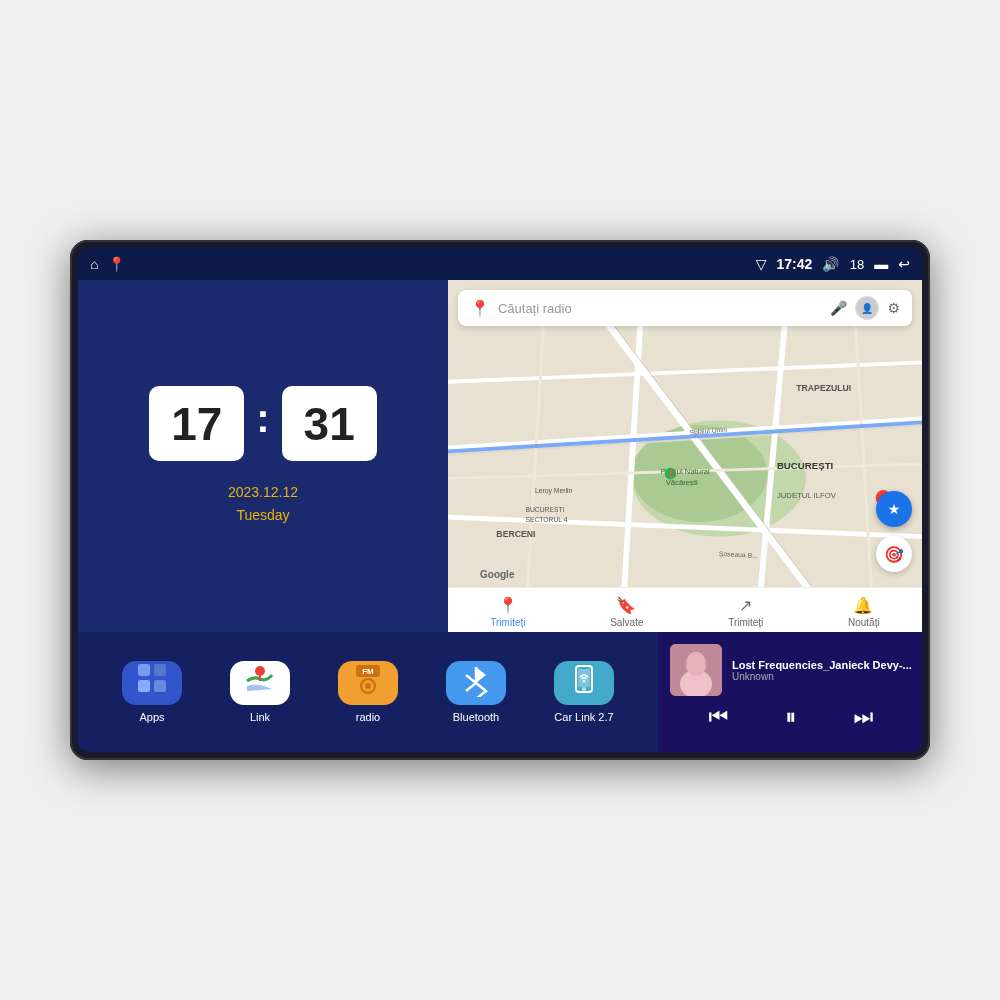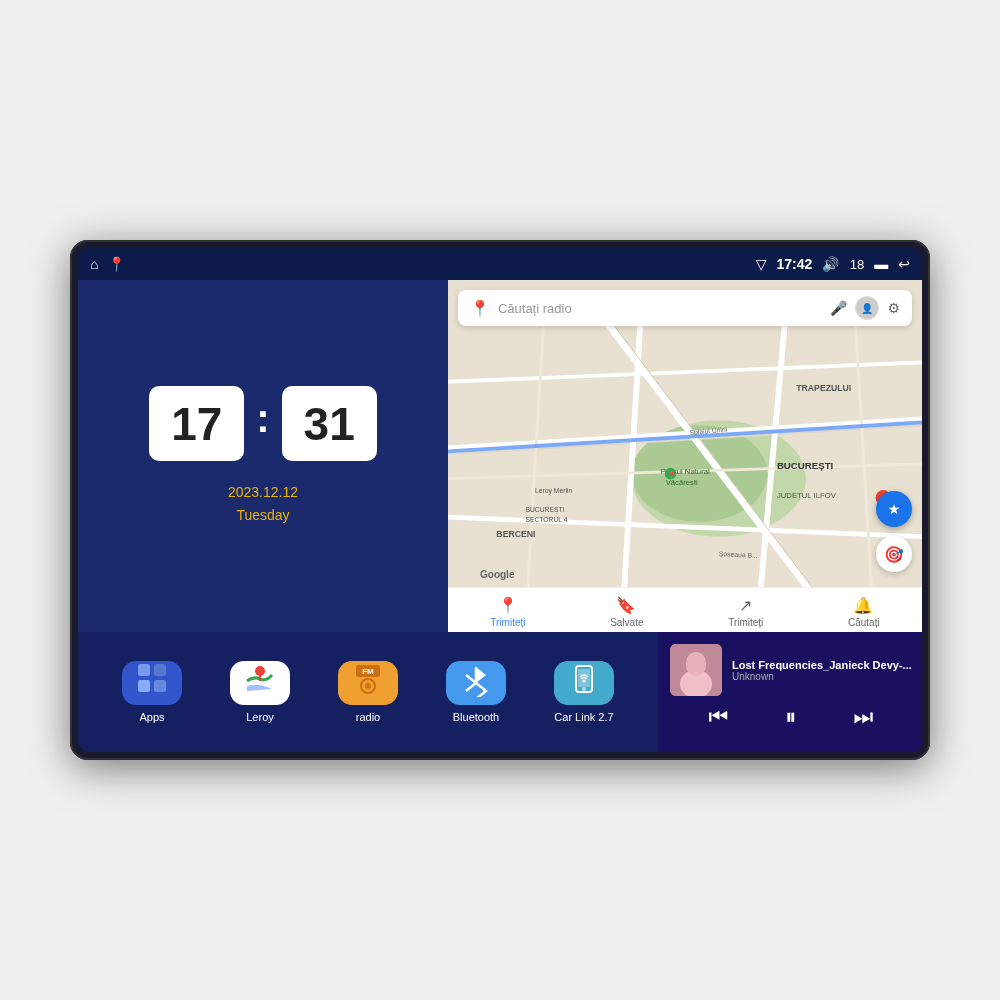--- a/index.html
+++ b/index.html
@@ -462,21 +462,21 @@
             <div class="map-nav-item">
               <span class="map-nav-icon">🔖</span>
               <span>Salvate</span>
             </div>
             <div class="map-nav-item">
               <span class="map-nav-icon">↗</span>
               <span>Trimiteți</span>
             </div>
             <div class="map-nav-item">
               <span class="map-nav-icon">🔔</span>
-              <span>Căutați</span>
+              <span>Noutăți</span>
             </div>
           </div>
         </div>
 
       </div>
 
       <div class="bottom-row">
 
         <div class="apps-panel">
 
@@ -498,21 +498,21 @@
                 <rect width="36" height="36" rx="8" fill="white"></rect>
 
                 <path d="M5 20 Q12 15 18 18 Q24 21 30 14" stroke="#34A853" stroke-width="3" fill="none"></path>
 
                 <circle cx="18" cy="10" r="5" fill="#EA4335"></circle>
                 <path d="M18 14 L18 20" stroke="#EA4335" stroke-width="2"></path>
 
                 <path d="M5 25 Q15 22 25 26 L30 28 L5 30Z" fill="#4285F4" opacity="0.5"></path>
               </svg>
             </div>
-            <span class="app-icon-label">Leroy</span>
+            <span class="app-icon-label">Link</span>
           </div>
 
           <div class="app-icon-item">
             <div class="app-icon-bg icon-radio">
               <svg width="36" height="36" viewBox="0 0 36 36" xmlns="http://www.w3.org/2000/svg">
                 <rect width="36" height="36" rx="8" fill="#f0a030"></rect>
 
                 <rect x="6" y="4" width="24" height="12" rx="2" fill="#cc7010"></rect>
                 <text x="18" y="13" font-size="8" fill="white" font-family="Arial" font-weight="bold" text-anchor="middle">FM</text>
 

